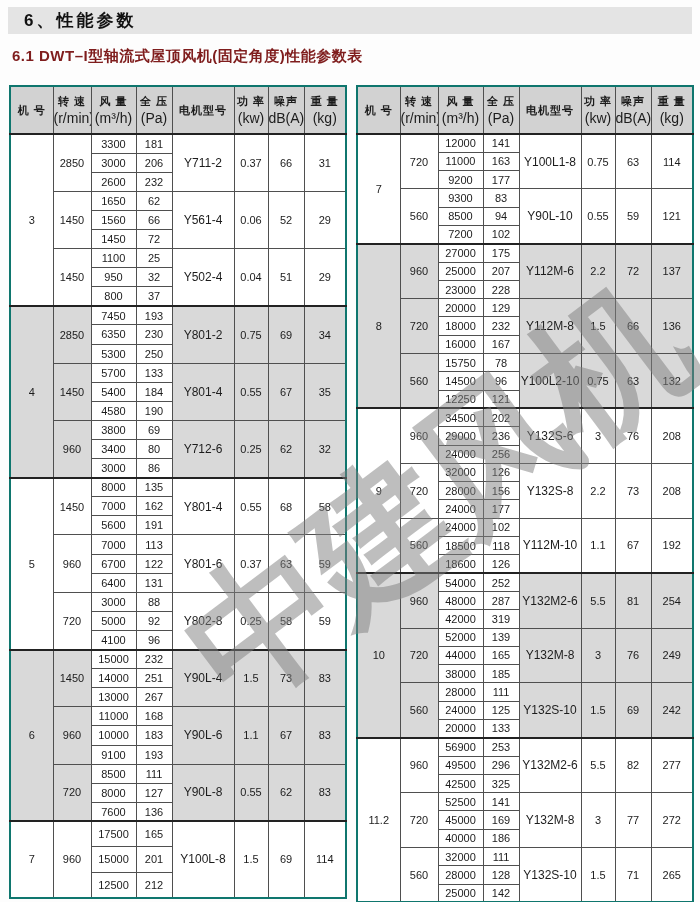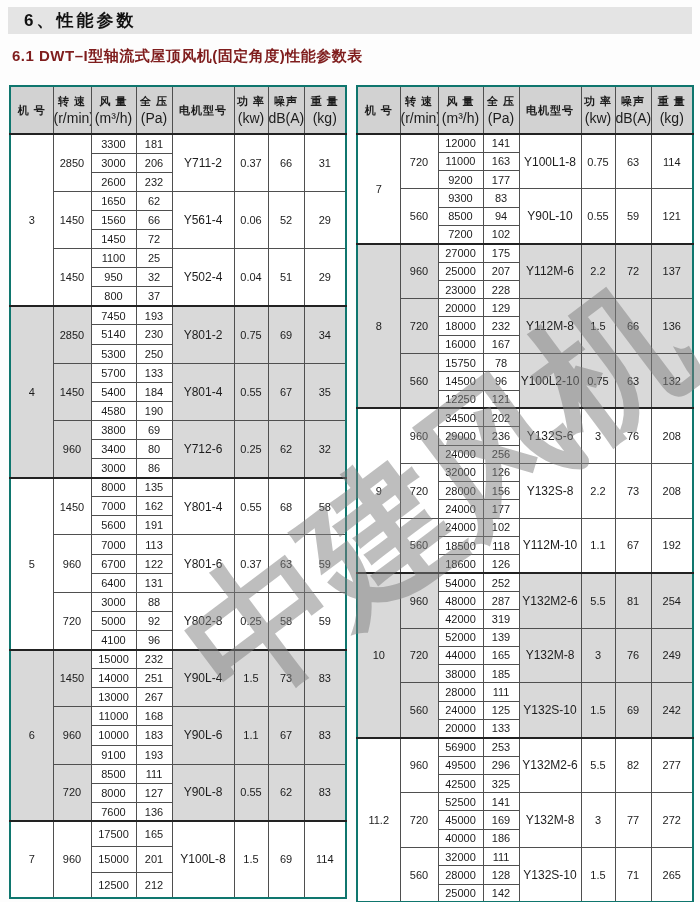--- a/index.html
+++ b/index.html
@@ -161,21 +161,21 @@
           <td rowspan="9" class="size">4</td>
           <td rowspan="3" class="speed">2850</td>
           <td class="val">7450</td>
           <td class="val">193</td>
           <td rowspan="3" class="motor">Y801-2</td>
           <td rowspan="3">0.75</td>
           <td rowspan="3">69</td>
           <td rowspan="3">34</td>
         </tr>
         <tr class="g1 shaded">
-          <td class="val">5140</td>
+          <td class="val">6350</td>
           <td class="val">230</td>
         </tr>
         <tr class="g1 shaded">
           <td class="val">5300</td>
           <td class="val">250</td>
         </tr>
         <tr class="g1 shaded">
           <td rowspan="3" class="speed">1450</td>
           <td class="val">5700</td>
           <td class="val">133</td>

